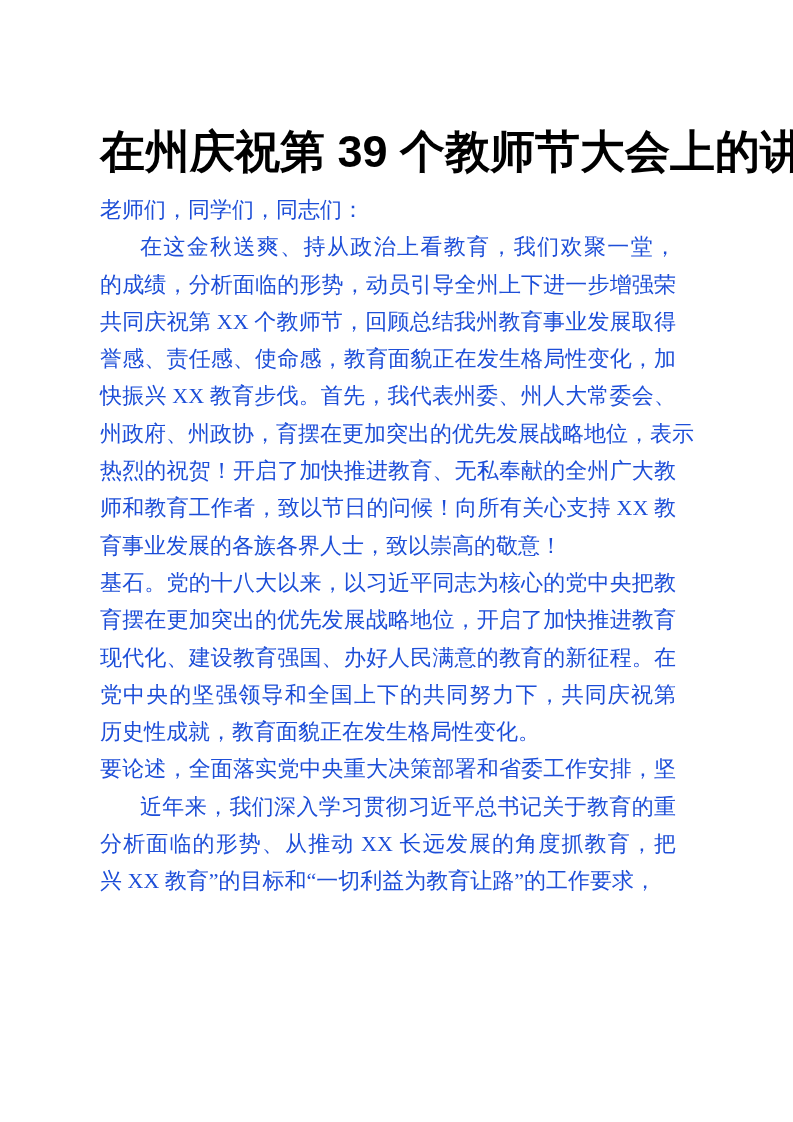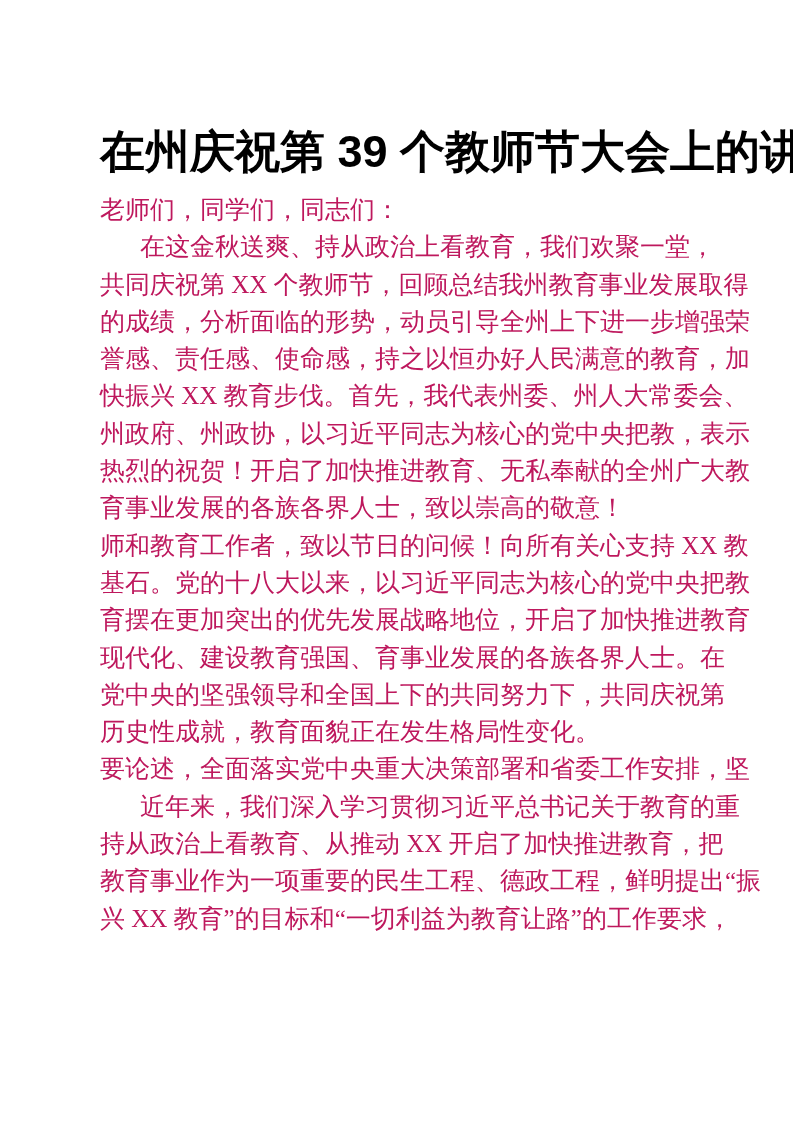--- a/index.html
+++ b/index.html
@@ -30,62 +30,61 @@
     white-space: nowrap;
   }
   .doc-body {
     width: 100%;
   }
   .para {
     margin: 0;
     padding: 0;
   }
   .line {
-    font-size: 25px;
+    font-size: 22px;
     line-height: 37.3px;
     height: 37.3px;
     white-space: nowrap;
-    color: #be185d;
+    color: #1d4ed8;
   }
   .line.full {
     text-align: justify;
     text-align-last: justify;
   }
   .line.first {
     text-indent: 40px;
   }
 </style>
 </head>
 <body>
 
 <div class="page">
   <h1 class="doc-title">在州庆祝第 39 个教师节大会上的讲话</h1>
   <div class="doc-body" id="doc-body">
       <div class="para">
         <div class="line">老师们，同学们，同志们：</div>
       </div>
       <div class="para">
         <div class="line full first">在这金秋送爽、持从政治上看教育，我们欢聚一堂，</div>
+        <div class="line full">的成绩，分析面临的形势，动员引导全州上下进一步增强荣</div>
         <div class="line full">共同庆祝第 XX 个教师节，回顾总结我州教育事业发展取得</div>
-        <div class="line full">的成绩，分析面临的形势，动员引导全州上下进一步增强荣</div>
-        <div class="line full">誉感、责任感、使命感，持之以恒办好人民满意的教育，加</div>
+        <div class="line full">誉感、责任感、使命感，教育面貌正在发生格局性变化，加</div>
         <div class="line full">快振兴 XX 教育步伐。首先，我代表州委、州人大常委会、</div>
-        <div class="line full">州政府、州政协，以习近平同志为核心的党中央把教，表示</div>
+        <div class="line full">州政府、州政协，育摆在更加突出的优先发展战略地位，表示</div>
         <div class="line full">热烈的祝贺！开启了加快推进教育、无私奉献的全州广大教</div>
+        <div class="line full">师和教育工作者，致以节日的问候！向所有关心支持 XX 教</div>
         <div class="line">育事业发展的各族各界人士，致以崇高的敬意！</div>
-        <div class="line full">师和教育工作者，致以节日的问候！向所有关心支持 XX 教</div>
       </div>
       <div class="para">
         <div class="line full">基石。党的十八大以来，以习近平同志为核心的党中央把教</div>
         <div class="line full">育摆在更加突出的优先发展战略地位，开启了加快推进教育</div>
-        <div class="line full">现代化、建设教育强国、育事业发展的各族各界人士。在</div>
+        <div class="line full">现代化、建设教育强国、办好人民满意的教育的新征程。在</div>
         <div class="line full">党中央的坚强领导和全国上下的共同努力下，共同庆祝第</div>
         <div class="line">历史性成就，教育面貌正在发生格局性变化。</div>
       </div>
       <div class="para">
         <div class="line full">要论述，全面落实党中央重大决策部署和省委工作安排，坚</div>
         <div class="line full first">近年来，我们深入学习贯彻习近平总书记关于教育的重</div>
-        <div class="line full">持从政治上看教育、从推动 XX 开启了加快推进教育，把</div>
-        <div class="line full">教育事业作为一项重要的民生工程、德政工程，鲜明提出“振</div>
+        <div class="line full">分析面临的形势、从推动 XX 长远发展的角度抓教育，把</div>
         <div class="line">兴 XX 教育”的目标和“一切利益为教育让路”的工作要求，</div>
       </div>
     </div>
 </div>
 
 </body></html>

